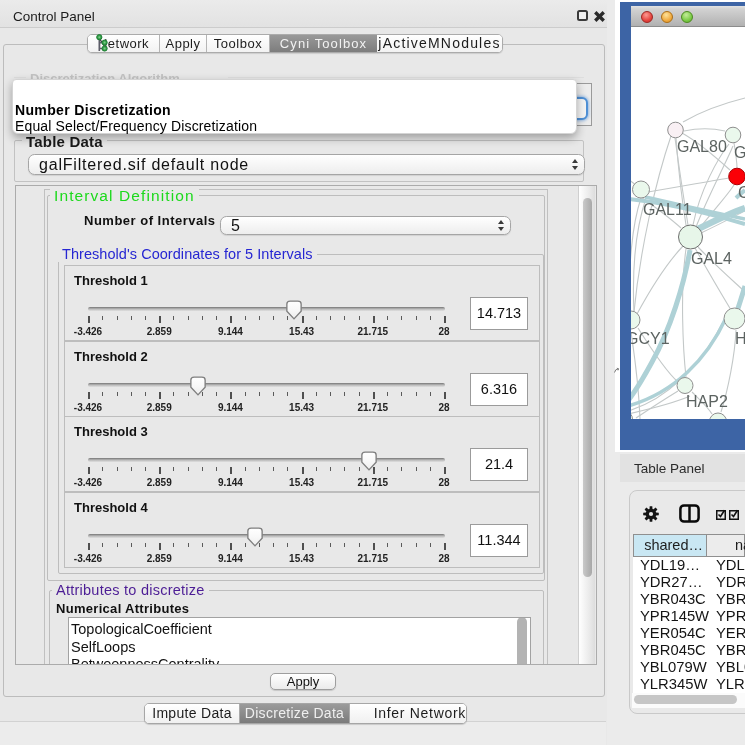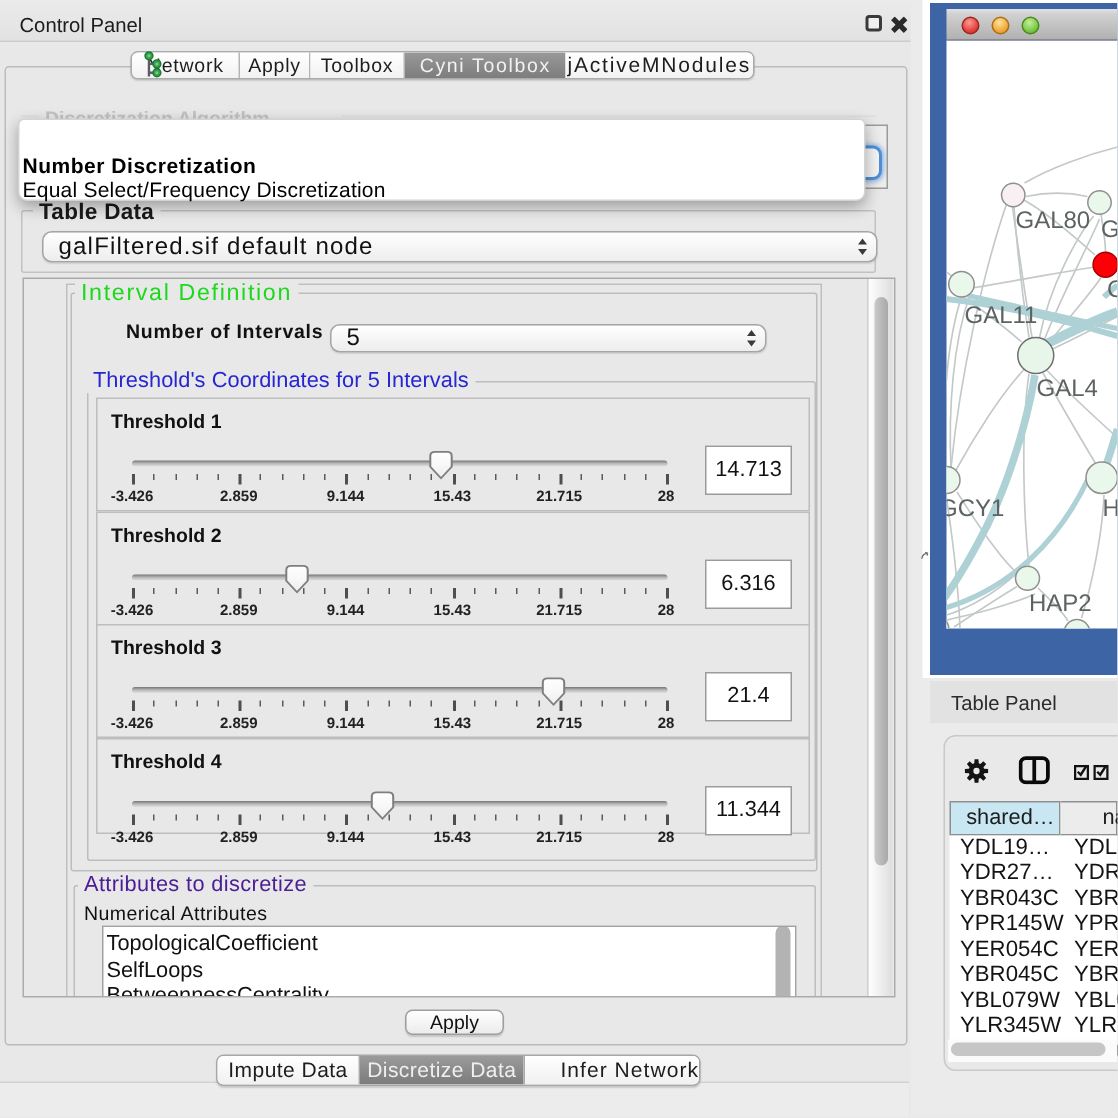--- a/index.html
+++ b/index.html
@@ -302,21 +302,21 @@
           <linearGradient id="tg3" x1="0" y1="0" x2="0" y2="1">
     <stop offset="0" stop-color="#ffffff"></stop>
             <stop offset=".5" stop-color="#f8f8f8"></stop>
             <stop offset="1" stop-color="#ececec"></stop>
   </linearGradient>
         </defs>
   <path d="M1.2,4 Q1.2,1.2 4,1.2 L11,1.2 Q13.8,1.2 13.8,4 L13.8,11.2 L7.5,18.8 L1.2,11.2 Z" fill="url(#tg3)" stroke="#7f7f7f" stroke-width="1.2"></path>
  </svg>
    <div class="vbox">21.4</div>
   </div>
-  <div class="trow" style="top:306px;height:64px">
+  <div class="trow" style="top:306px;height:76px">
    <span class="lbl">Threshold 4</span>
    <div class="track"></div>
    <i class="tickM" style="left:23.0px;top:50px;height:7px"></i>
       <i class="tick" style="left:37.2px;top:50px;height:4px"></i>
       <i class="tick" style="left:51.5px;top:50px;height:4px"></i>
       <i class="tick" style="left:65.7px;top:50px;height:4px"></i>
       <i class="tick" style="left:80.0px;top:50px;height:4px"></i>
       <i class="tickM" style="left:94.2px;top:50px;height:7px"></i>
       <i class="tick" style="left:108.4px;top:50px;height:4px"></i>
       <i class="tick" style="left:122.7px;top:50px;height:4px"></i>
@@ -352,21 +352,21 @@
             <stop offset="1" stop-color="#ececec"></stop>
   </linearGradient>
         </defs>
   <path d="M1.2,4 Q1.2,1.2 4,1.2 L11,1.2 Q13.8,1.2 13.8,4 L13.8,11.2 L7.5,18.8 L1.2,11.2 Z" fill="url(#tg4)" stroke="#7f7f7f" stroke-width="1.2"></path>
  </svg>
    <div class="vbox">11.344</div>
   </div>
 
   <div class="gbox" style="left:33px;top:404px;width:495px;height:90px;border-color:#bdbdbd"></div>
   <span class="gtitle" style="left:36px;top:396px;color:#4c1d95;letter-spacing:0.25px;font-weight:400;font-size:14.5px">Attributes to discretize</span>
-  <span class="abs" style="left:40px;top:415px;font-size:13px;font-weight:400;color:#111;letter-spacing:0.3px">Numerical Attributes</span>
+  <span class="abs" style="left:40px;top:415px;font-size:13px;font-weight:700;color:#111;letter-spacing:0.3px">Numerical Attributes</span>
   <div id="nlist">
     <div class="it">TopologicalCoefficient</div>
     <div class="it">SelfLoops</div>
     <div class="it">BetweennessCentrality</div>
     <div id="nlistbar"></div>
   </div>
   <div id="sptrack"></div>
   <div id="spthumb"></div>
 </div>
 

